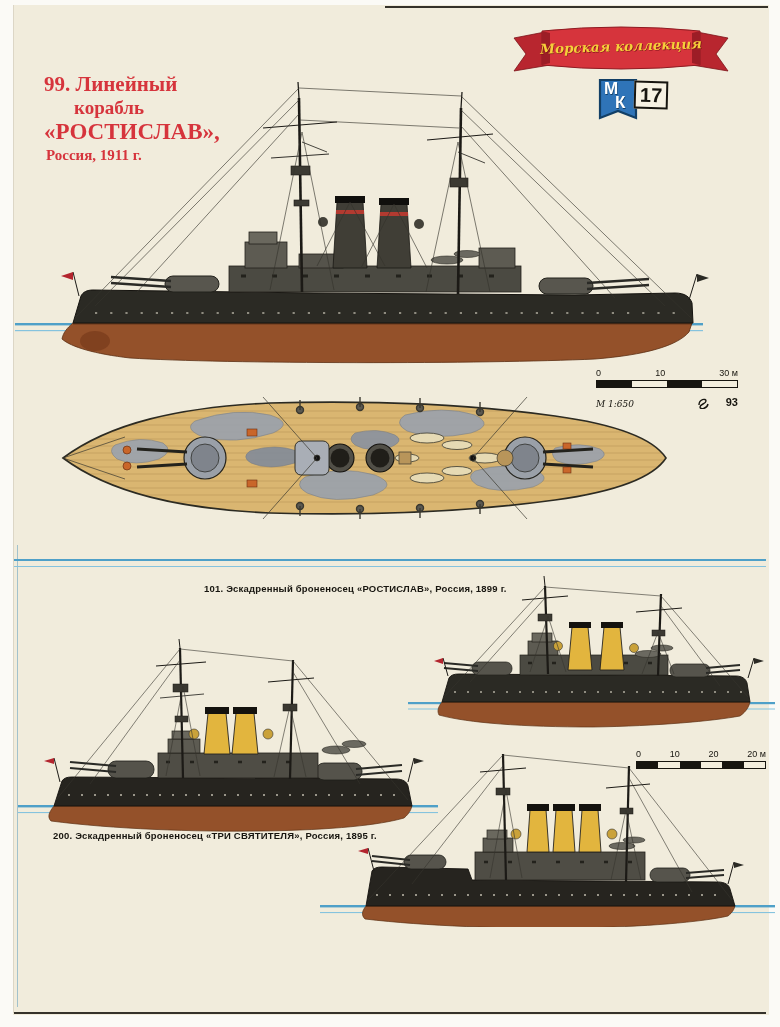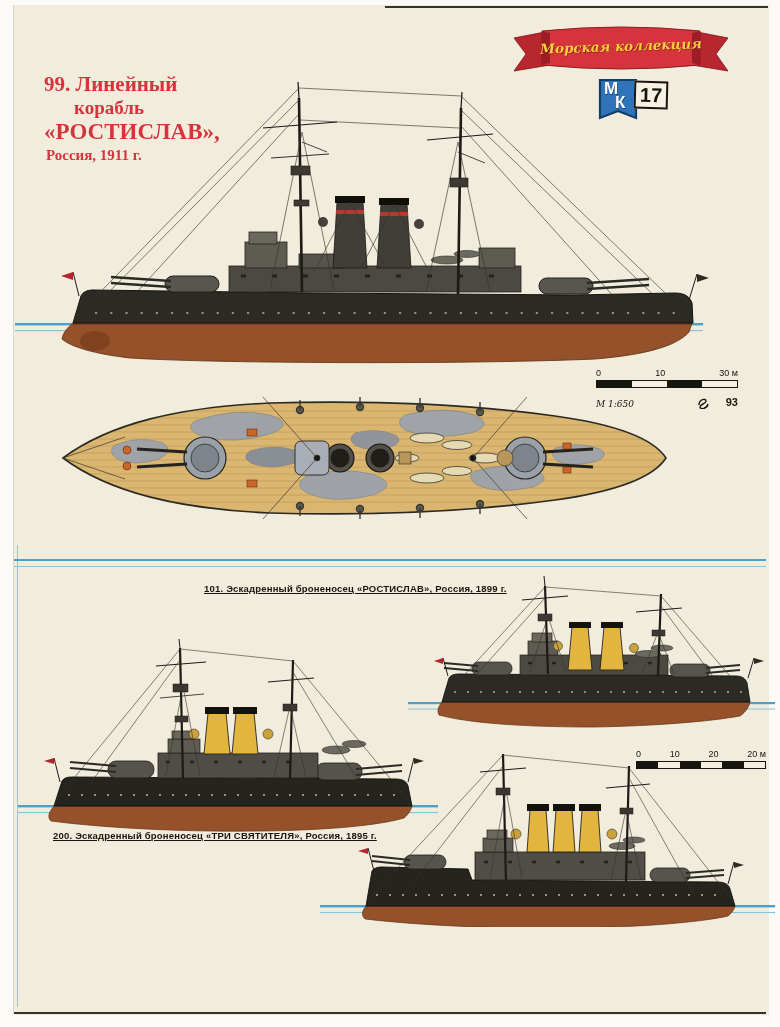--- a/index.html
+++ b/index.html
@@ -29,21 +29,21 @@
   .logo-m{position:absolute;left:7px;top:1px;font-weight:bold;font-size:17px;color:#fff;
           text-shadow:0.6px 0.6px 0 #123f66;}
   .logo-k{position:absolute;left:18px;top:15px;font-weight:bold;font-size:17px;color:#fff;
           text-shadow:0.6px 0.6px 0 #123f66;}
   .issue-box{position:absolute;left:634px;top:81px;border:2.4px solid #17150f;background:#f6f1e2;
              padding:0 4px;font-weight:bold;font-size:20px;line-height:24px;color:#17150f;
              transform:rotate(1.5deg);}
 
   
   .caption{position:absolute;font-weight:bold;font-size:9.5px;line-height:1.2;color:#17150f;
-           letter-spacing:.2px;white-space:nowrap;text-decoration:underline;}
+           letter-spacing:.2px;white-space:nowrap;}
 
   
   .bluebar{position:absolute;}
 
   
   .scalebar{position:absolute;color:#17150f;}
   .ticks{display:flex;justify-content:space-between;font-size:9px;line-height:1;margin-bottom:2px;}
   .bar{height:6px;border:1.1px solid #17150f;}
   .bar4{background:linear-gradient(90deg,#17150f 0 25%,#f3eedd 25% 50%,#17150f 50% 75%,#f3eedd 75% 100%);}
   .bar6{background:linear-gradient(90deg,#17150f 0 16.67%,#f3eedd 16.67% 33.33%,#17150f 33.33% 50%,#f3eedd 50% 66.67%,#17150f 66.67% 83.33%,#f3eedd 83.33% 100%);}

